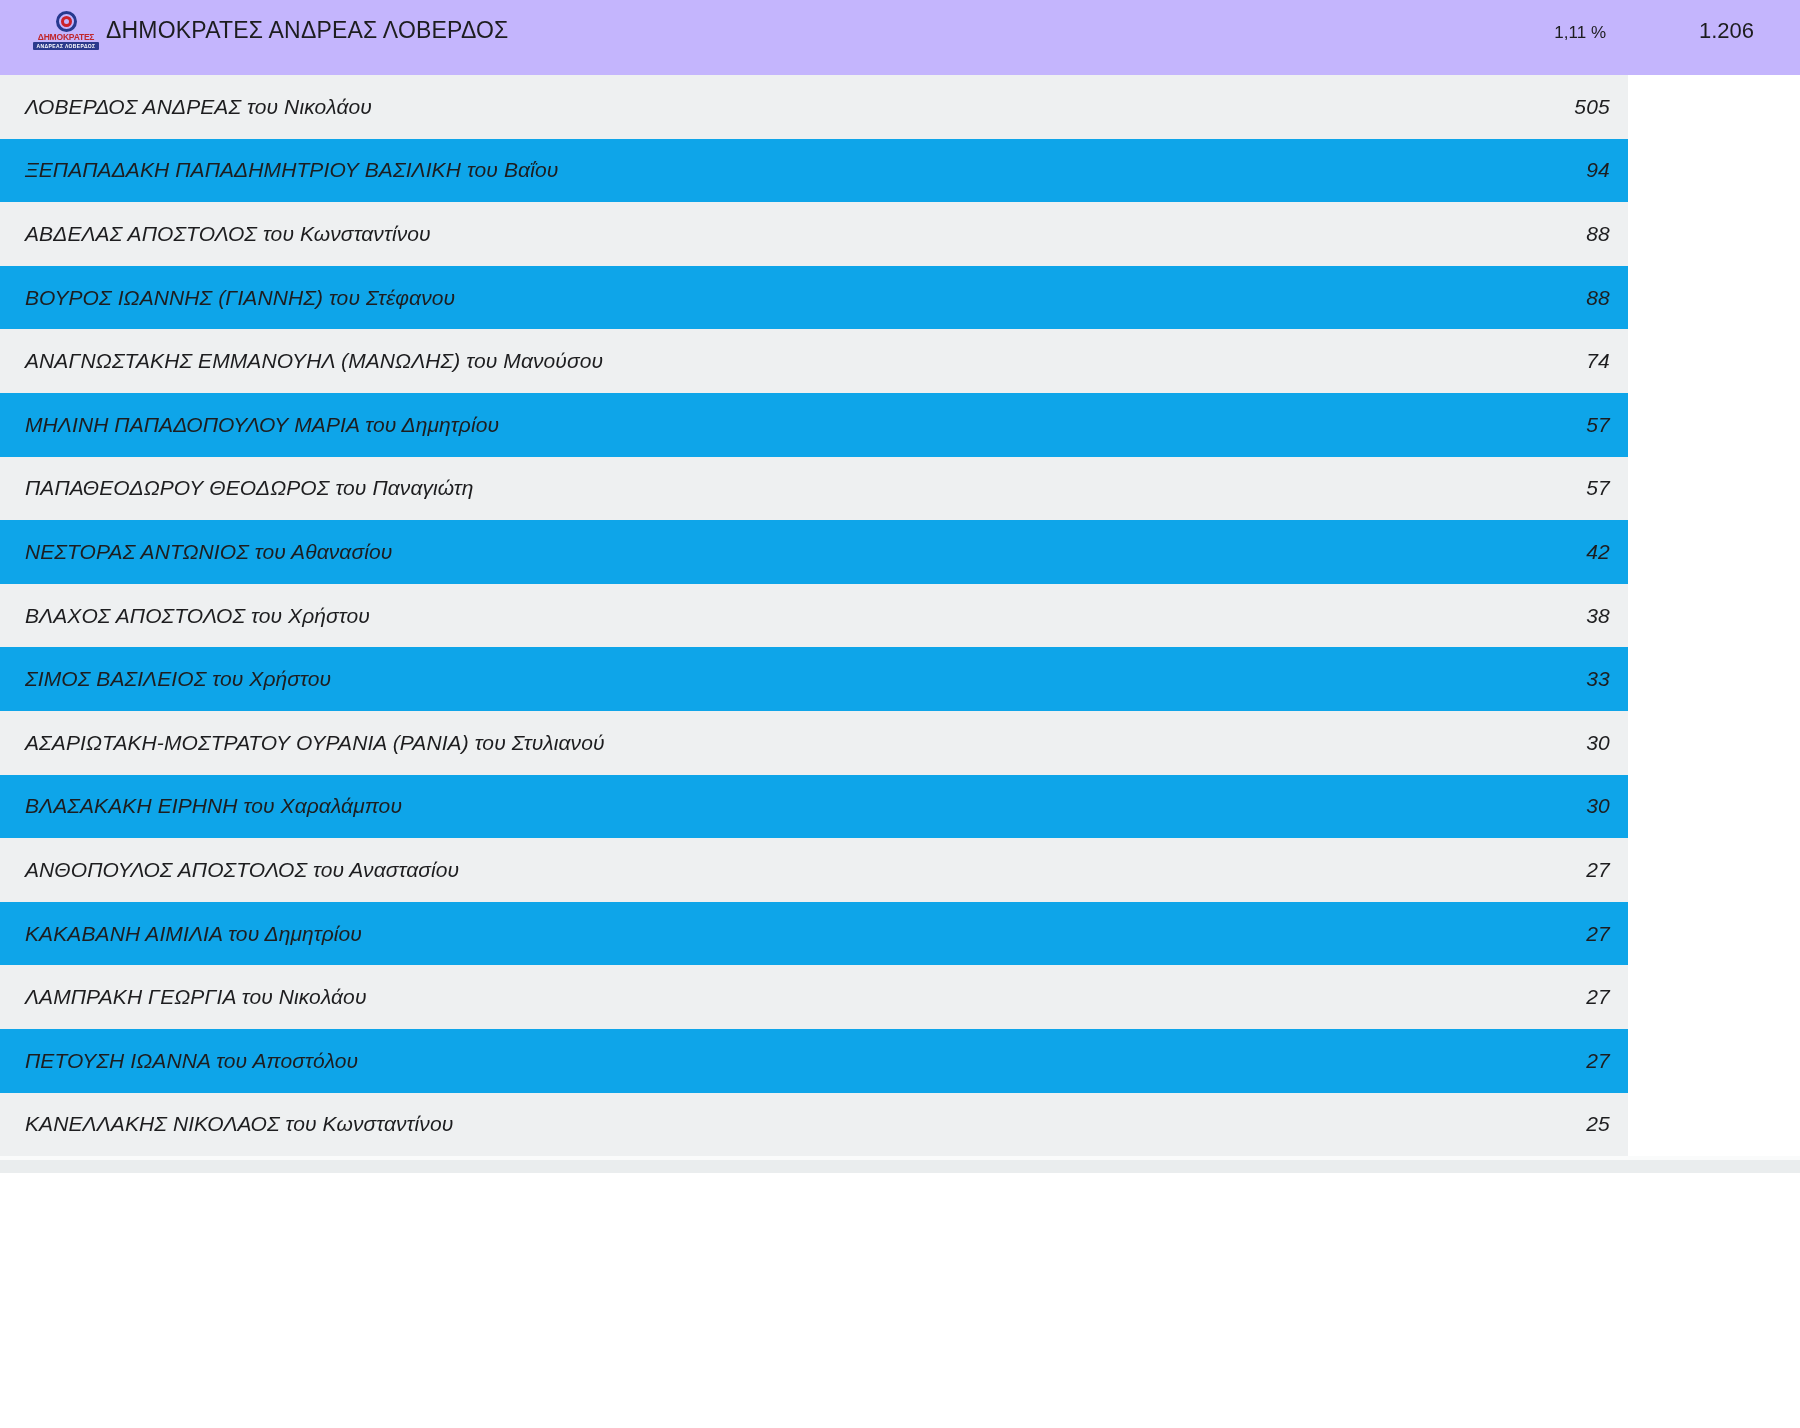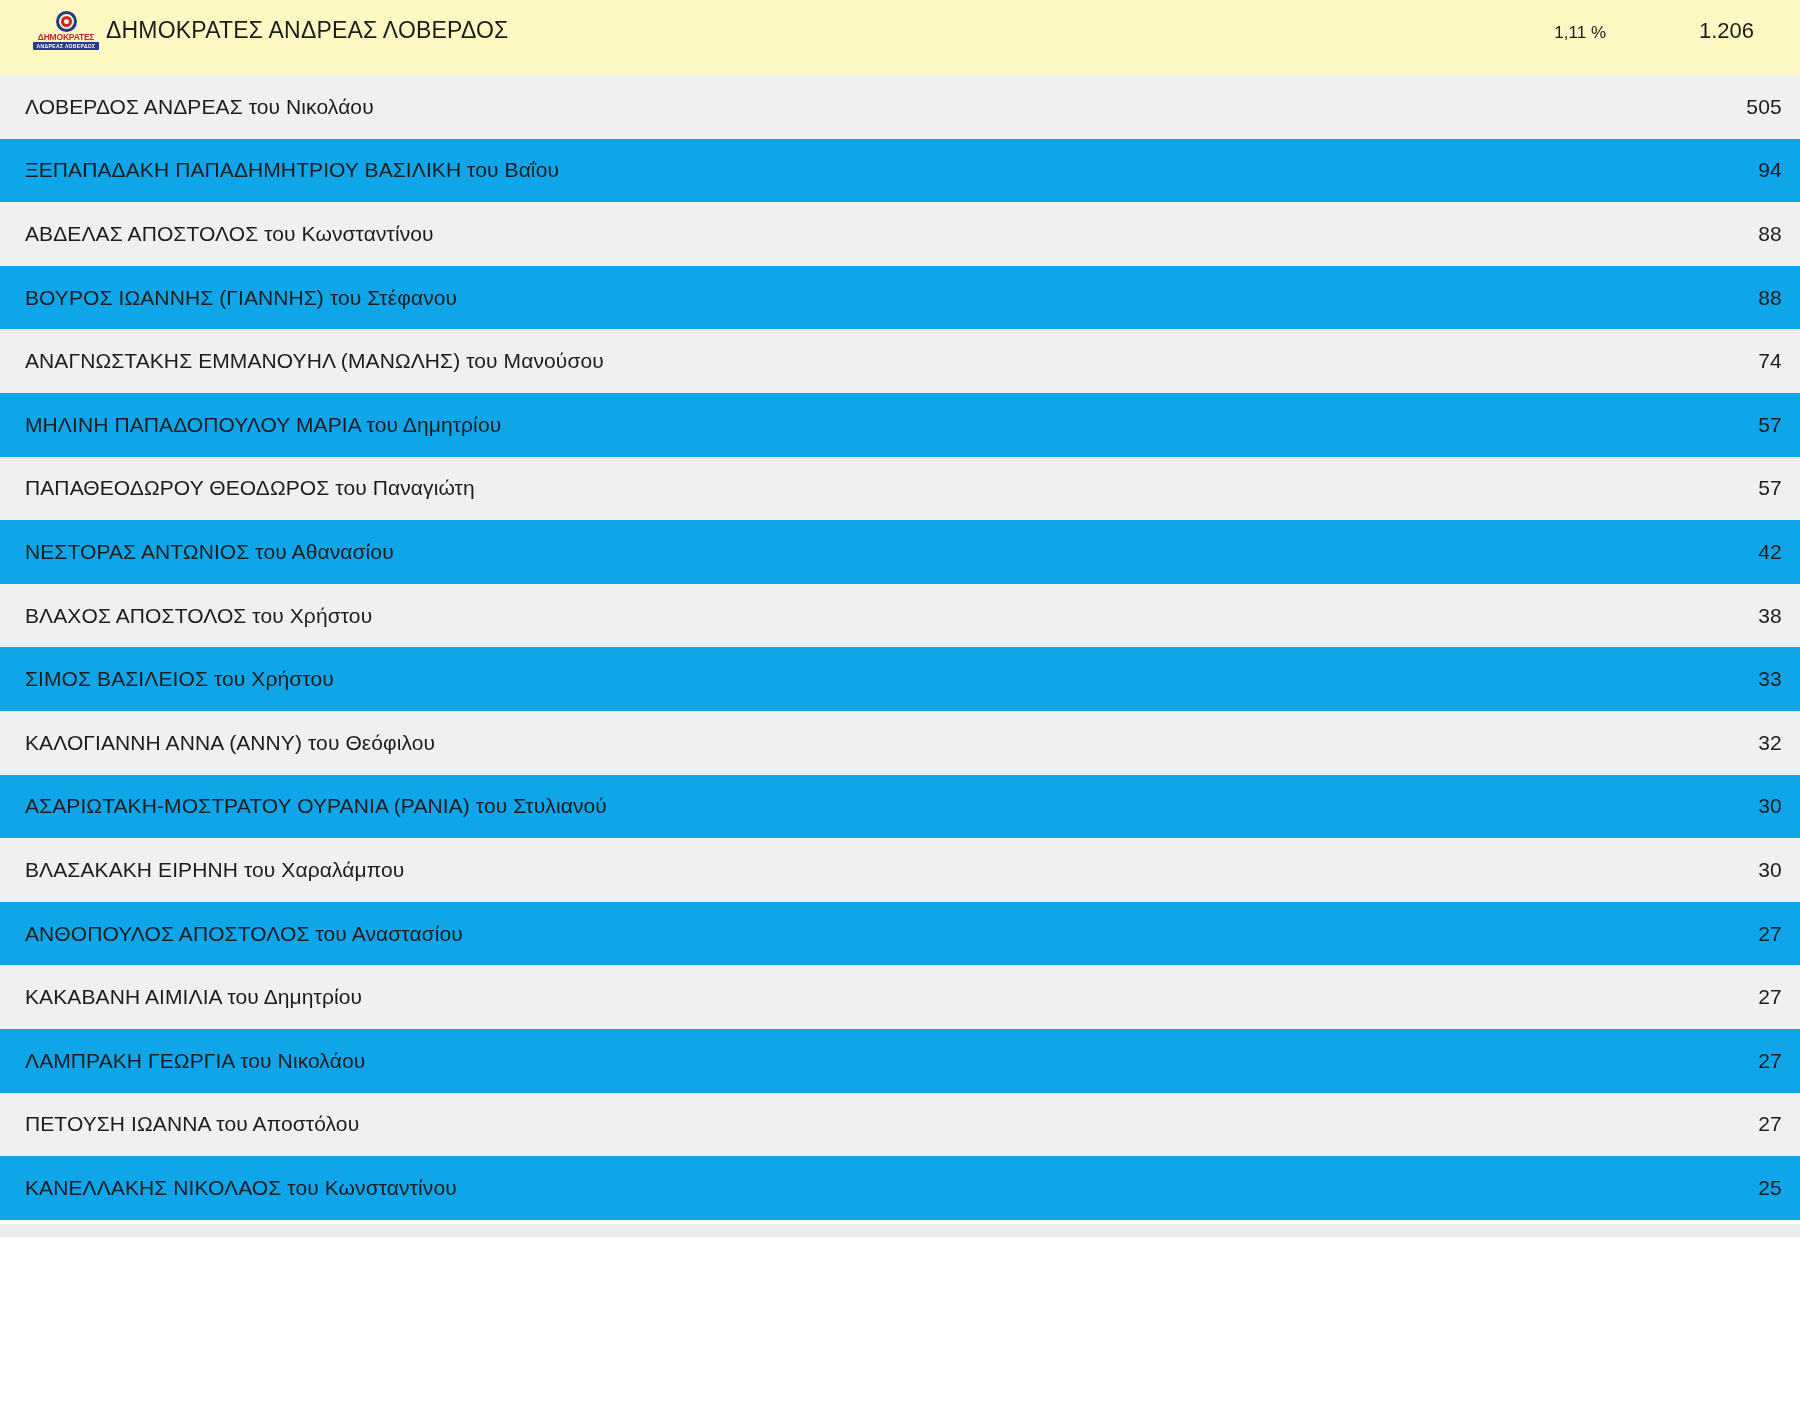--- a/index.html
+++ b/index.html
@@ -2,21 +2,21 @@
 <html><head>
 <meta charset="utf-8">
 <style>
   html,body{margin:0;padding:0;}
   body{
     width:1800px;height:1428px;overflow:hidden;background:#ffffff;
     font-family:"Liberation Sans",sans-serif;color:#1d1d1f;
   }
   .party-header{
     height:75px;box-sizing:border-box;display:flex;align-items:center;
-    padding:0 46px 14px 38px;background:#fef9c3;cursor:pointer;
+    padding:0 46px 14px 38px;background:#c4b5fd;cursor:pointer;
   }
   .logo{
     width:56px;display:flex;flex-direction:column;align-items:center;
     flex:0 0 auto;line-height:1;
   }
   .logo-ring{
     width:21px;height:21px;border-radius:50%;border:3px solid #27398f;
     box-sizing:border-box;display:flex;align-items:center;justify-content:center;
     margin-bottom:1px;
   }
@@ -32,21 +32,21 @@
     background:#2b3a8c;color:#ffffff;font-size:5px;font-weight:bold;
     padding:1.5px 3px;border-radius:1px;letter-spacing:0.4px;white-space:nowrap;
   }
   .party-title{
     font-size:23px;font-weight:500;margin-left:12px;letter-spacing:0.2px;
     white-space:nowrap;
   }
   .header-right{margin-left:auto;display:flex;align-items:baseline;}
   .party-percent{font-size:17px;font-weight:500;}
   .party-votes{font-size:22px;font-weight:500;margin-left:60px;min-width:88px;text-align:right;}
-  .candidate-list{width:1800px;}
+  .candidate-list{width:1628px;font-style:italic;}
   .candidate-row{
     height:63.6px;box-sizing:border-box;display:flex;align-items:center;
     justify-content:space-between;padding:0 18px 0 25px;background:#0ea5e9;
     font-size:21px;
   }
   .candidate-row:nth-child(odd){background:#eef0f1;}
   .candidate-name{white-space:nowrap;letter-spacing:0.1px;}
   .candidate-votes{text-align:right;letter-spacing:0.2px;margin-left:24px;}
   .list-end-gap{height:4px;background:#fafbfb;}
   .partial-next-row{height:13.4px;background:#eaedee;}
@@ -104,24 +104,20 @@
   </div>
     <div class="candidate-row">
     <span class="candidate-name">ΒΛΑΧΟΣ ΑΠΟΣΤΟΛΟΣ του Χρήστου</span>
     <span class="candidate-votes">38</span>
   </div>
     <div class="candidate-row">
     <span class="candidate-name">ΣΙΜΟΣ ΒΑΣΙΛΕΙΟΣ του Χρήστου</span>
     <span class="candidate-votes">33</span>
   </div>
     <div class="candidate-row">
-    <span class="candidate-name">ΚΑΛΟΓΙΑΝΝΗ ΑΝΝΑ (ΑΝΝΥ) του Θεόφιλου</span>
-    <span class="candidate-votes">32</span>
-  </div>
-    <div class="candidate-row">
     <span class="candidate-name">ΑΣΑΡΙΩΤΑΚΗ-ΜΟΣΤΡΑΤΟΥ ΟΥΡΑΝΙΑ (ΡΑΝΙΑ) του Στυλιανού</span>
     <span class="candidate-votes">30</span>
   </div>
     <div class="candidate-row">
     <span class="candidate-name">ΒΛΑΣΑΚΑΚΗ ΕΙΡΗΝΗ του Χαραλάμπου</span>
     <span class="candidate-votes">30</span>
   </div>
     <div class="candidate-row">
     <span class="candidate-name">ΑΝΘΟΠΟΥΛΟΣ ΑΠΟΣΤΟΛΟΣ του Αναστασίου</span>
     <span class="candidate-votes">27</span>

